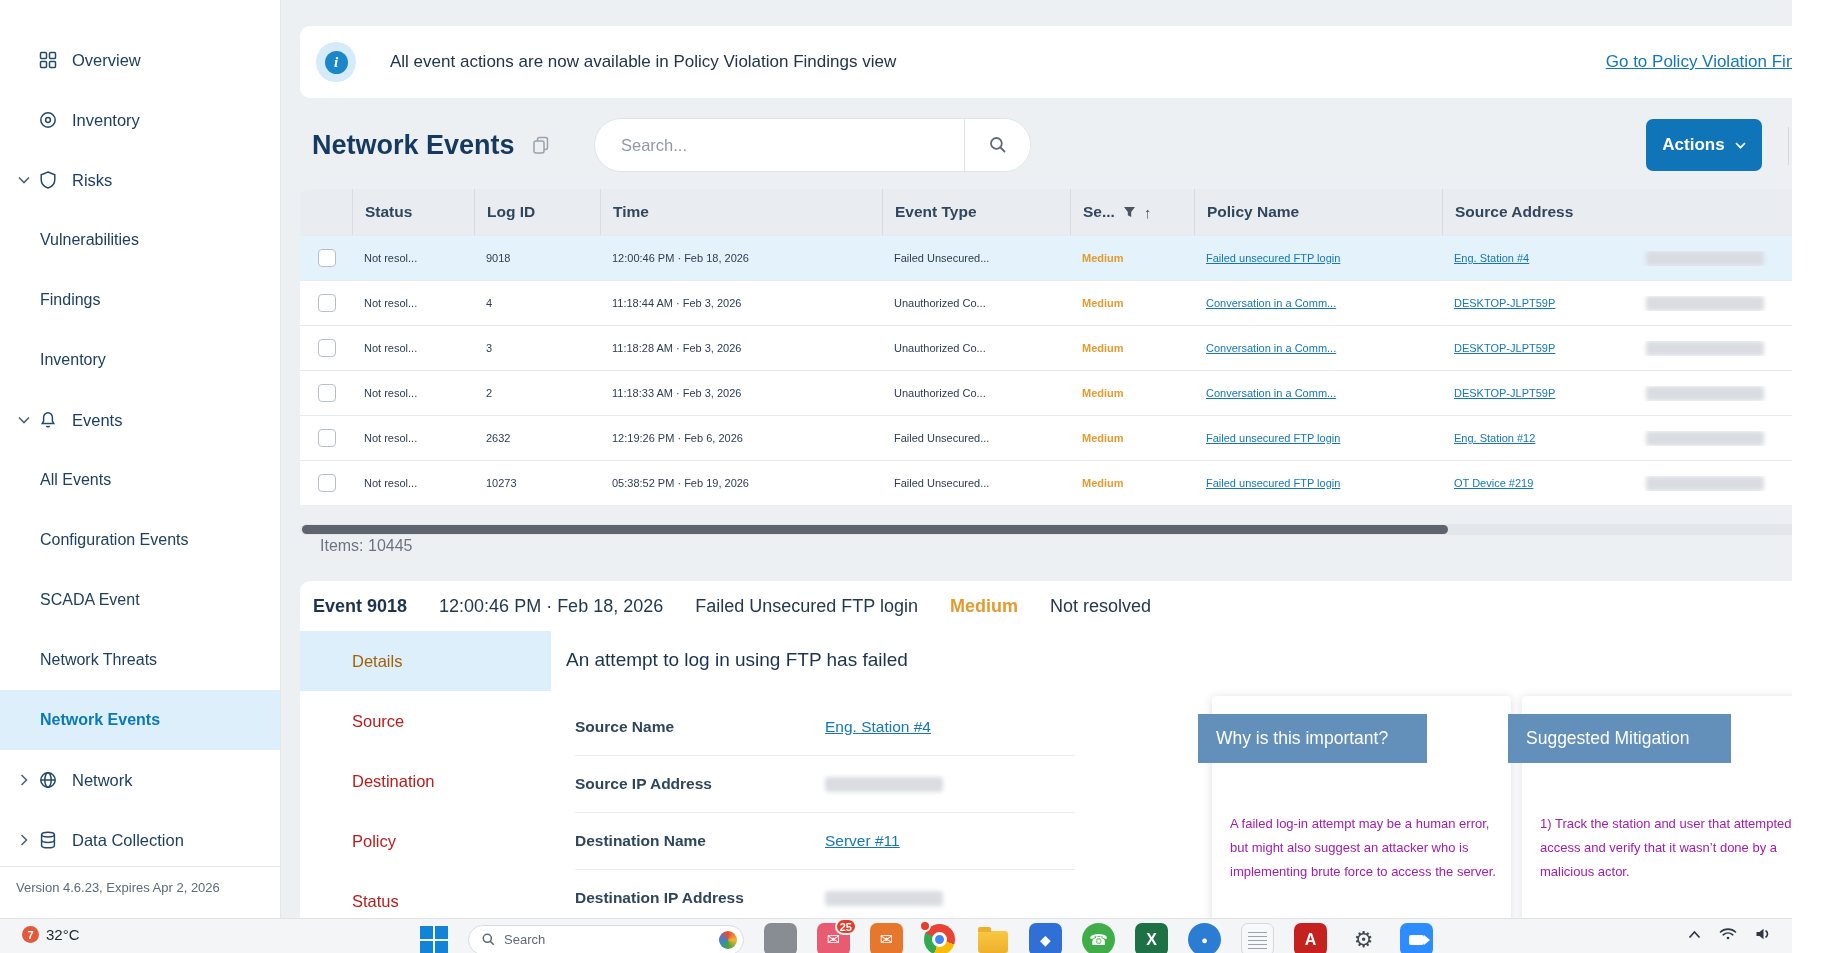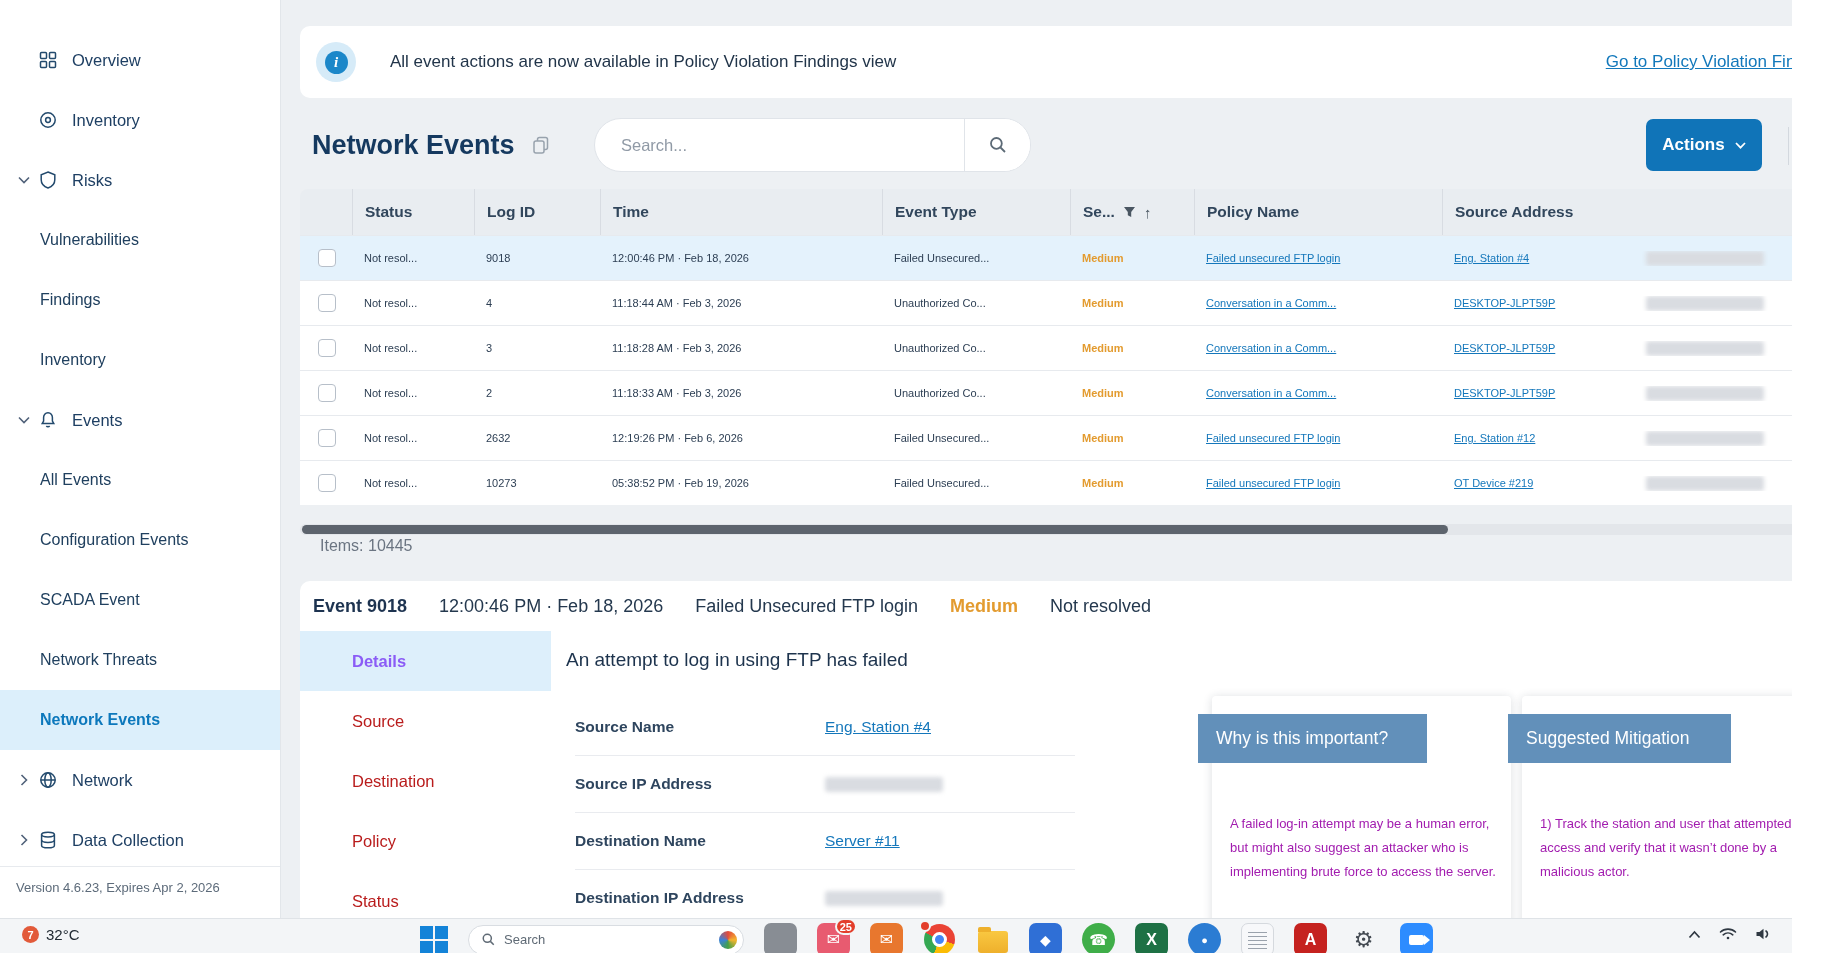--- a/index.html
+++ b/index.html
@@ -64,21 +64,21 @@
   .items-count{position:absolute;left:320px;top:537px;font-size:16px;color:#6b7582}
 
   
   .detail-panel{position:absolute;left:300px;top:581px;width:1560px;height:337px;background:#fff;border-radius:10px 10px 0 0;overflow:hidden}
   .detail-header{height:50px;display:flex;align-items:center;gap:32px;padding-left:13px;font-size:18px;color:#24384e;white-space:nowrap}
   .detail-header .ev{font-weight:bold;color:#1d3350}
   .detail-header .sev-text{color:#e39b2f;font-weight:bold}
   .detail-body{display:flex;height:287px}
   .detail-tabs{width:251px;flex:0 0 251px}
   .dtab{height:60px;display:flex;align-items:center;padding-left:52px;font-size:16.5px;color:#b91c1c;cursor:pointer}
-  .dtab.active{background:#ddeffb;color:#8b5cf6;font-weight:bold}
+  .dtab.active{background:#ddeffb;color:#a16207;font-weight:normal}
   .detail-content{flex:1;padding:14px 0 0 15px}
   .detail-desc{font-size:19px;color:#1d334d;line-height:30px;margin-bottom:24px}
   .fields{width:500px;margin-left:9px}
   .field-row{height:57px;display:flex;align-items:center;border-bottom:1px solid #e9ebef}
   .field-label{flex:0 0 250px;font-size:15.5px;font-weight:bold;color:#2e455e}
   .field-value{font-size:15.5px}
   .card{position:absolute;top:115px;background:#fff;border-radius:4px;box-shadow:0 1px 10px rgba(30,45,60,.16);overflow:visible}
   .card.why{left:912px;width:299px;height:230px}
   .card.mitigation{left:1222px;width:312px;height:230px}
   .ribbon{position:absolute;left:-14px;top:18px;background:#6290ba;color:#fff;font-size:17.5px;line-height:23px;padding:13px 18px}

